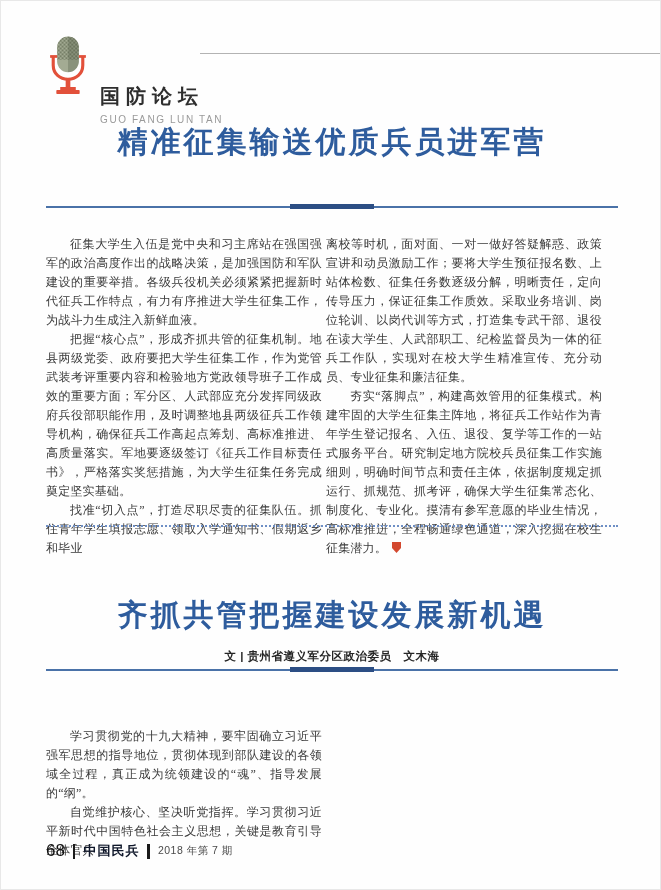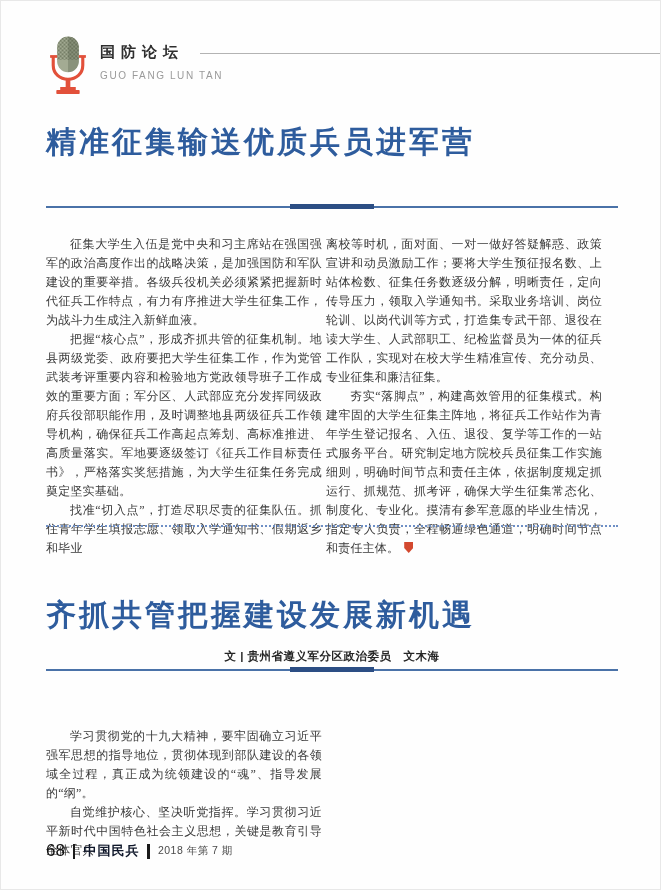--- a/index.html
+++ b/index.html
@@ -4,26 +4,26 @@
 <style>
   html,body{margin:0;padding:0;background:#ffffff;}
   .page{
     position:relative;width:661px;height:890px;background:#fefefe;
     box-sizing:border-box;border:1px solid #e8e8e8;overflow:hidden;
     font-family:"Liberation Sans",sans-serif;
   }
   
   .mic{position:absolute;left:46px;top:33px;}
   .header-text{position:absolute;left:99px;top:39px;}
-  .section-title{font-size:15px;font-weight:bold;color:#2e2e2e;letter-spacing:6px;line-height:24px;}
+  .section-title{font-size:20px;font-weight:bold;color:#2e2e2e;letter-spacing:6px;line-height:24px;margin-top:44px;}
   .section-subtitle{font-size:10px;color:#9a9a9a;letter-spacing:1.6px;margin-top:6px;}
   .header-rule{position:absolute;left:199px;right:0;top:52px;height:1px;background:#b3b3b3;}
   
   .art-title{
-    position:absolute;left:45px;width:572px;text-align:left;
+    position:absolute;left:45px;width:572px;text-align:center;
     font-size:30px;font-weight:bold;color:#2e5c9d;letter-spacing:3px;white-space:nowrap;
   }
   .art-byline{
     position:absolute;left:45px;width:572px;text-align:center;
     font-size:11.5px;font-weight:bold;color:#262626;letter-spacing:0.5px;
   }
   .title-divider{position:absolute;left:45px;width:572px;height:6px;}
   .title-divider .base{position:absolute;left:0;right:0;top:2px;height:2px;background:#4a72a8;}
   .title-divider .accent{position:absolute;left:50%;margin-left:-42px;top:0;width:84px;height:5px;background:#2c4e84;}
   .cols{position:absolute;left:45px;width:572px;display:flex;gap:4px;}
@@ -89,22 +89,22 @@
     <div class="base"></div>
     <div class="accent"></div>
   </div>
   <div class="cols" style="top:234px;">
     <div class="col">
       <p class="para indent">征集大学生入伍是党中央和习主席站在强国强军的政治高度作出的战略决策，是加强国防和军队建设的重要举措。各级兵役机关必须紧紧把握新时代征兵工作特点，有力有序推进大学生征集工作，为战斗力生成注入新鲜血液。</p>
       <p class="para indent">把握“核心点”，形成齐抓共管的征集机制。地县两级党委、政府要把大学生征集工作，作为党管武装考评重要内容和检验地方党政领导班子工作成效的重要方面；军分区、人武部应充分发挥同级政府兵役部职能作用，及时调整地县两级征兵工作领导机构，确保征兵工作高起点筹划、高标准推进、高质量落实。军地要逐级签订《征兵工作目标责任书》，严格落实奖惩措施，为大学生征集任务完成奠定坚实基础。</p>
       <p class="para indent">找准“切入点”，打造尽职尽责的征集队伍。抓住青年学生填报志愿、领取入学通知书、假期返乡和毕业</p>
     </div>
     <div class="col">
-      <p class="para">离校等时机，面对面、一对一做好答疑解惑、政策宣讲和动员激励工作；要将大学生预征报名数、上站体检数、征集任务数逐级分解，明晰责任，定向传导压力，领取入学通知书。采取业务培训、岗位轮训、以岗代训等方式，打造集专武干部、退役在读大学生、人武部职工、纪检监督员为一体的征兵工作队，实现对在校大学生精准宣传、充分动员、专业征集和廉洁征集。</p>
-      <p class="para indent"><span>夯实“落脚点”，构建高效管用的征集模式。构建牢固的大学生征集主阵地，将征兵工作站作为青年学生登记报名、入伍、退役、复学等工作的一站式服务平台。研究制定地方院校兵员征集工作实施细则，明确时间节点和责任主体，依据制度规定抓运行、抓规范、抓考评，确保大学生征集常态化、制度化、专业化。摸清有参军意愿的毕业生情况，指定专人负责，全程畅通绿色通道，明确时间节点和责任主体。</span><span class="endmark"></span></p>
+      <p class="para">离校等时机，面对面、一对一做好答疑解惑、政策宣讲和动员激励工作；要将大学生预征报名数、上站体检数、征集任务数逐级分解，明晰责任，定向传导压力，保证征集工作质效。采取业务培训、岗位轮训、以岗代训等方式，打造集专武干部、退役在读大学生、人武部职工、纪检监督员为一体的征兵工作队，实现对在校大学生精准宣传、充分动员、专业征集和廉洁征集。</p>
+      <p class="para indent"><span>夯实“落脚点”，构建高效管用的征集模式。构建牢固的大学生征集主阵地，将征兵工作站作为青年学生登记报名、入伍、退役、复学等工作的一站式服务平台。研究制定地方院校兵员征集工作实施细则，明确时间节点和责任主体，依据制度规定抓运行、抓规范、抓考评，确保大学生征集常态化、制度化、专业化。摸清有参军意愿的毕业生情况，高标准推进，全程畅通绿色通道，深入挖掘在校生征集潜力。</span><span class="endmark"></span></p>
     </div>
   </div>
 
   <div class="articles-separator" style="top:524px;"></div>
 
   <div class="art-title" style="top:594px;font-family:Liberation Serif, serif;">齐抓共管把握建设发展新机遇</div>
   <div class="art-byline" style="top:648px;">文 | 贵州省遵义军分区政治委员　文木海</div>
   <div class="title-divider" style="top:666px;">
     <div class="base"></div>
     <div class="accent"></div>

